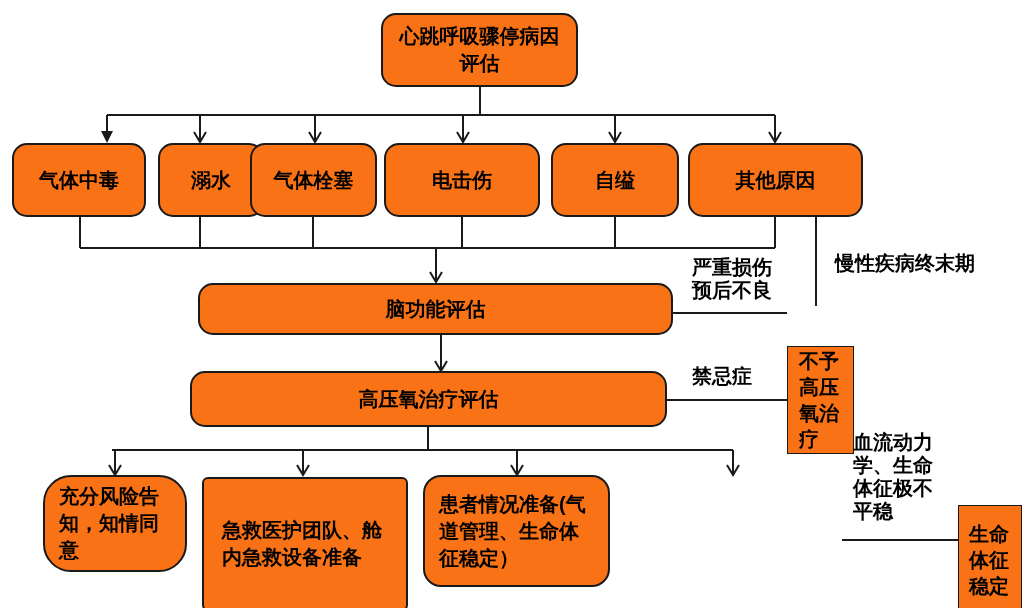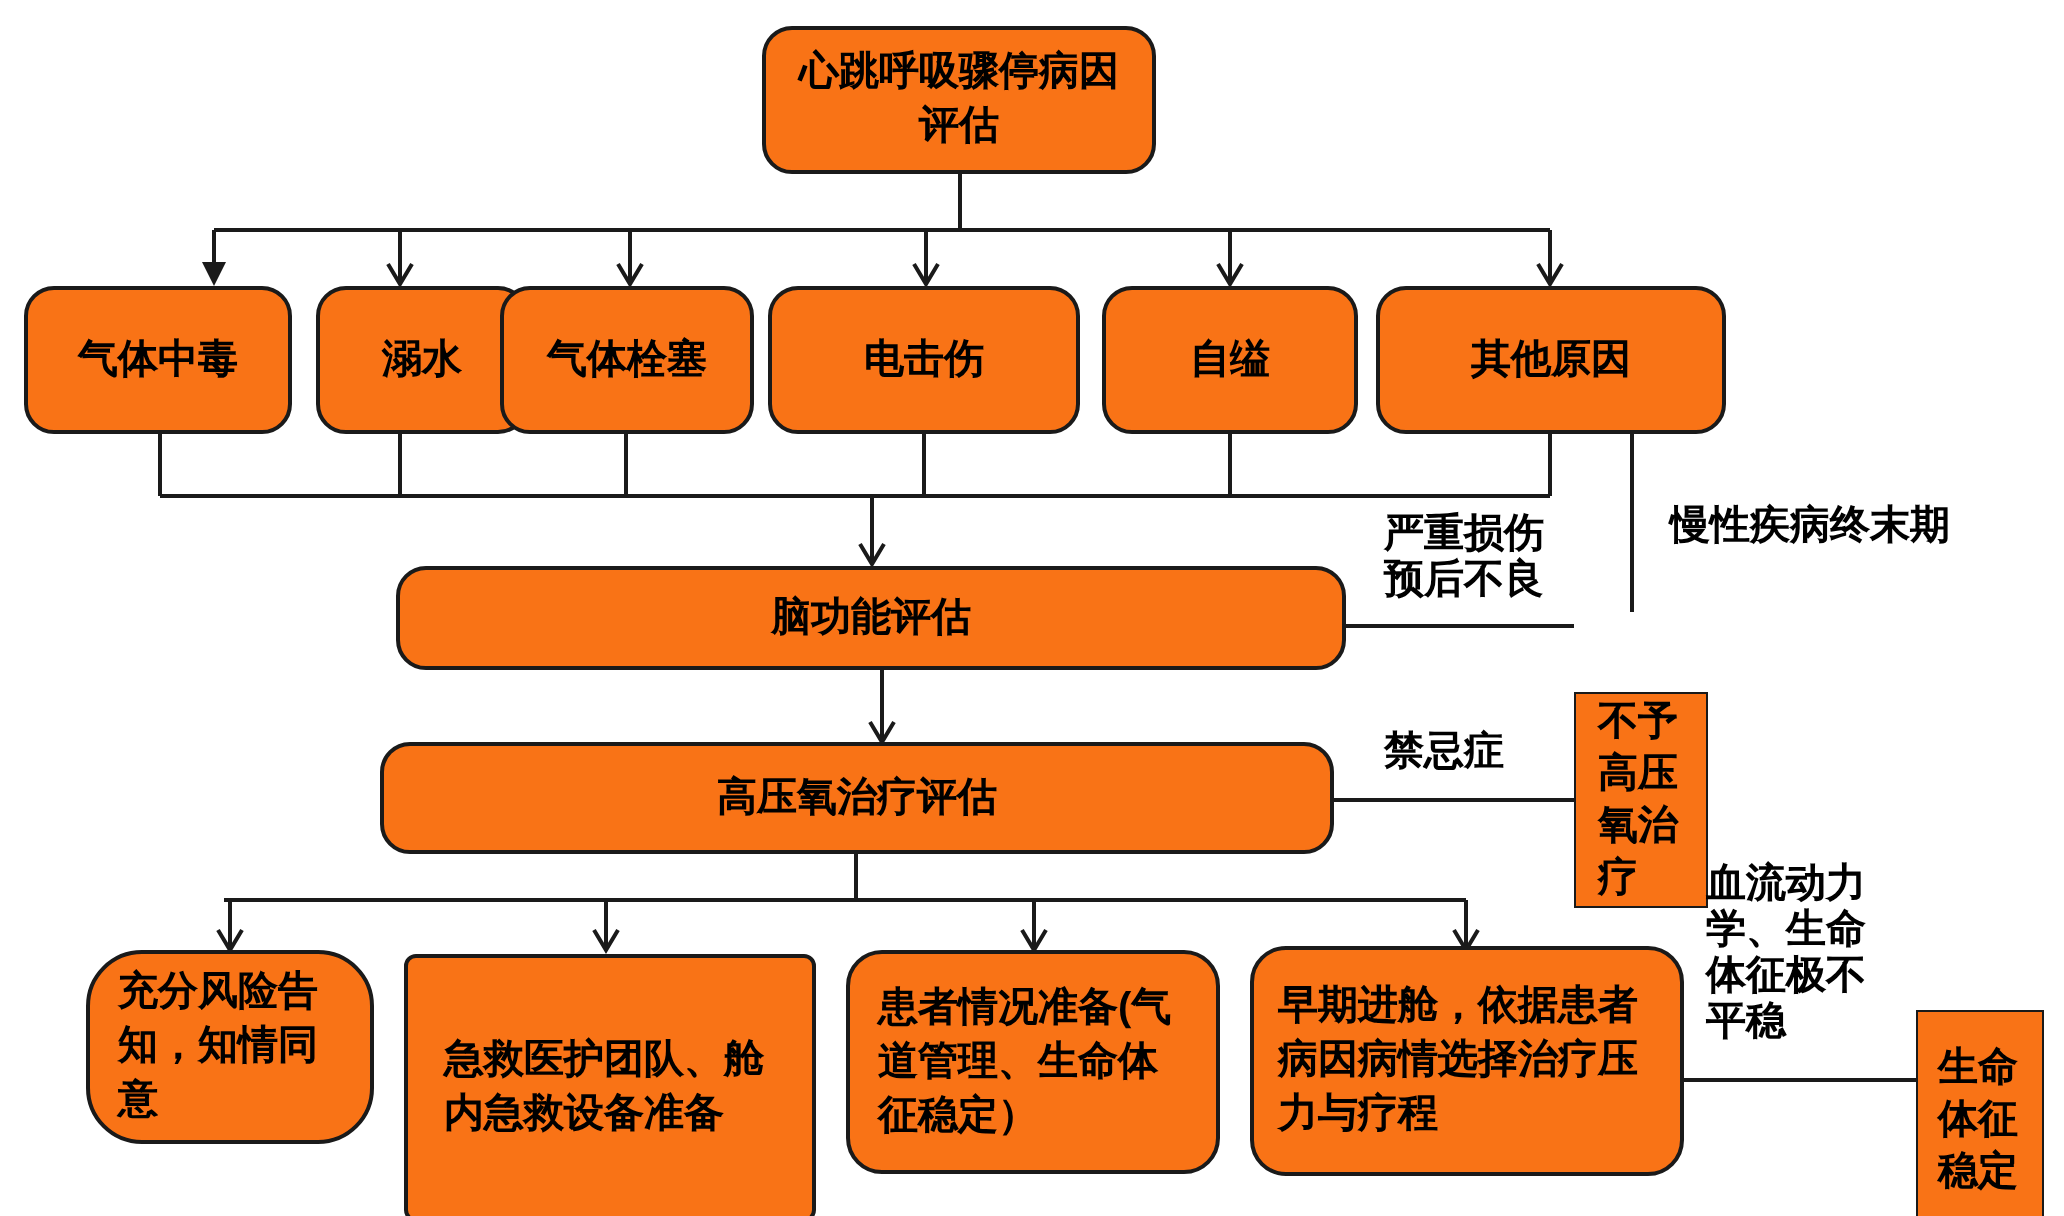--- a/index.html
+++ b/index.html
@@ -120,22 +120,19 @@
 
   <div class="box left" style="left:43px;top:475px;width:144px;height:97px;padding:0 14px;border-radius:28px;">
     <span>充分风险告知，知情同意</span>
   </div>
   <div class="box left" style="left:202px;top:477px;width:206px;height:134px;padding:0 18px;border-radius:6px;">
     <span>急救医护团队、舱内急救设备准备</span>
   </div>
   <div class="box left" style="left:423px;top:475px;width:187px;height:112px;padding:0 14px;border-radius:18px;">
     <span>患者情况准备(气道管理、生命体征稳定）</span>
   </div>
-  <div class="box left" style="left:625px;top:473px;width:217px;height:115px;padding:0 12px;border-radius:18px;">
-    <span>早期进舱，依据患者病因病情选择治疗压力与疗程</span>
-  </div>
 
   <div class="edge-label" style="left:692px;top:256px;width:92px;">严重损伤预后不良</div>
   <div class="edge-label nowrap" style="left:835px;top:252px;">慢性疾病终末期</div>
   <div class="edge-label nowrap" style="left:692px;top:365px;">禁忌症</div>
   <div class="edge-label" style="left:853px;top:431px;width:92px;">血流动力学、生命体征极不平稳</div>
 
 </div>
 
 </body></html>

